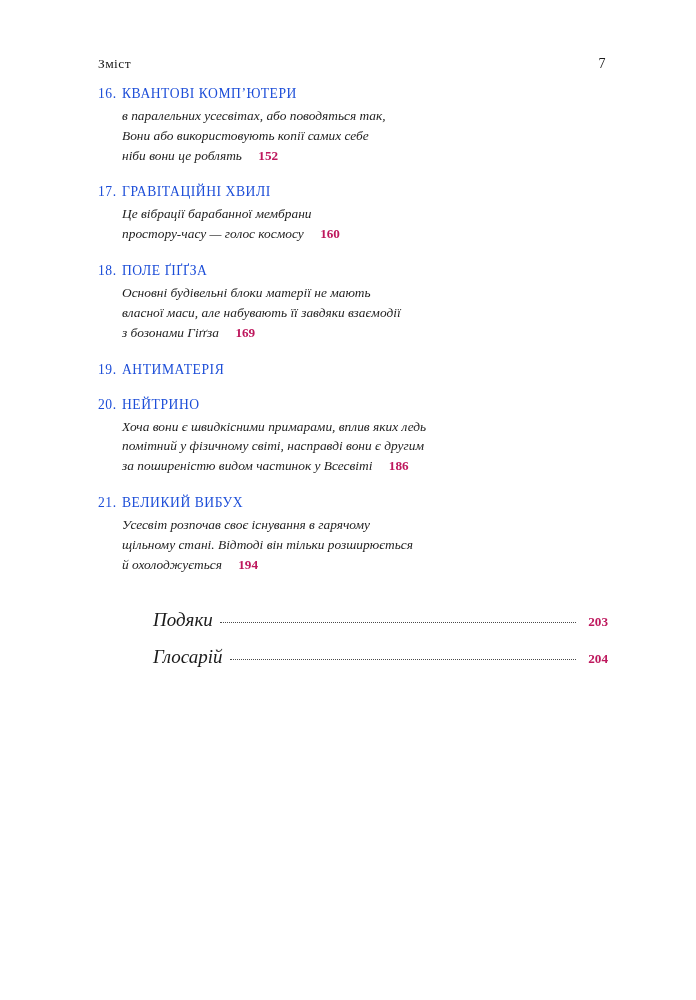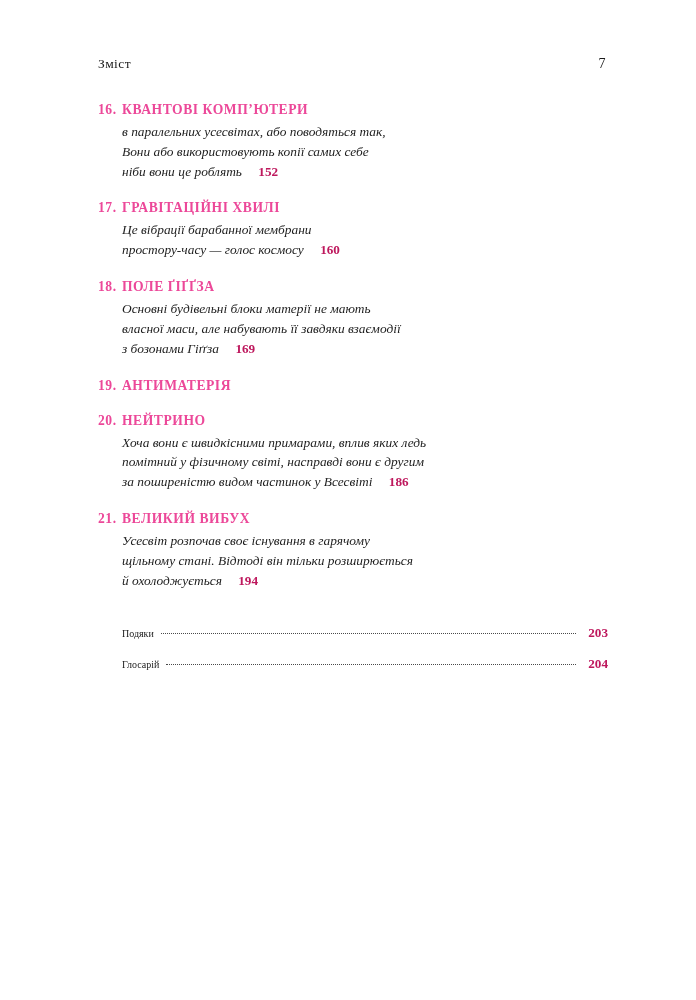--- a/index.html
+++ b/index.html
@@ -21,42 +21,42 @@
     box-sizing: border-box;
     padding: 56px 88px 0 98px;
   }
   .running-head {
     display: flex;
     align-items: baseline;
     justify-content: space-between;
     font-size: 13.5px;
     letter-spacing: 0.4px;
     color: #1a1a1a;
-    margin-bottom: 30px;
+    margin-bottom: 14px;
   }
   .running-head .head-title {
     font-family: "Liberation Serif", serif;
   }
   .running-head .page-number {
     font-family: "Liberation Serif", serif;
     font-size: 14px;
     padding-right: 2px;
   }
   .toc {
     margin: 0;
     padding: 0;
   }
   .entry {
     margin-bottom: 19px;
   }
   .entry-title {
     font-size: 13.6px;
-    font-weight: bold;
+    font-weight: normal;
     letter-spacing: 0.55px;
-    color: #ec4899;
+    color: #1d4ed8;
     margin-bottom: 4px;
     padding-left: 24px;
     text-indent: -24px;
     font-variant: normal;
   }
   .entry-title .num {
     display: inline-block;
     min-width: 24px;
     text-indent: 0;
   }
@@ -99,21 +99,23 @@
     color: #be185d;
   }
   .back-matter {
     margin-top: 34px;
   }
   .back-item {
     padding-left: 24px;
     margin-bottom: 15px;
   }
   .back-item .leader-line .text {
-    font-size: 10px;
+    font-style: italic;
+    font-size: 19px;
+    margin-left: 31px;
   }
 </style>
 </head>
 <body>
 
 <div class="page">
 
   <div class="running-head">
     <span class="head-title">Зміст</span>
     <span class="page-number">7</span>

